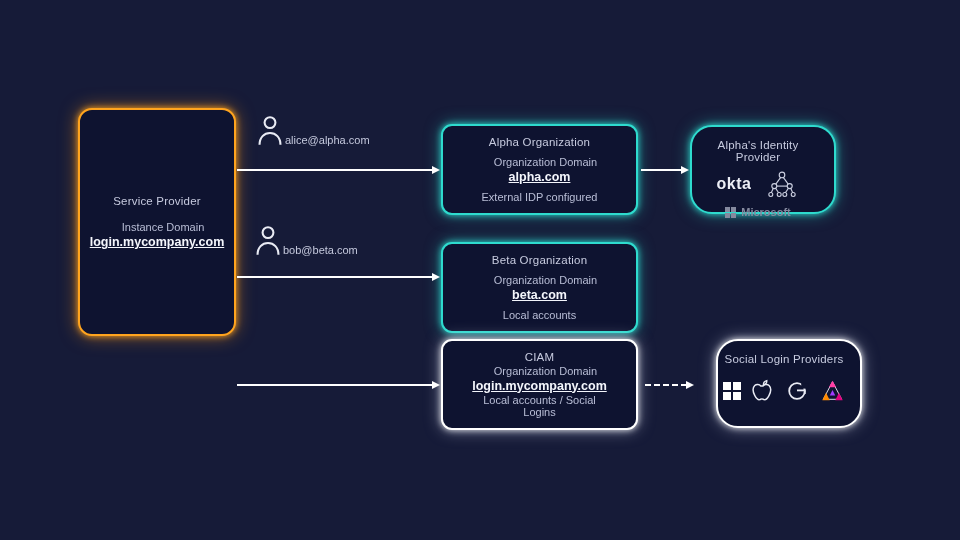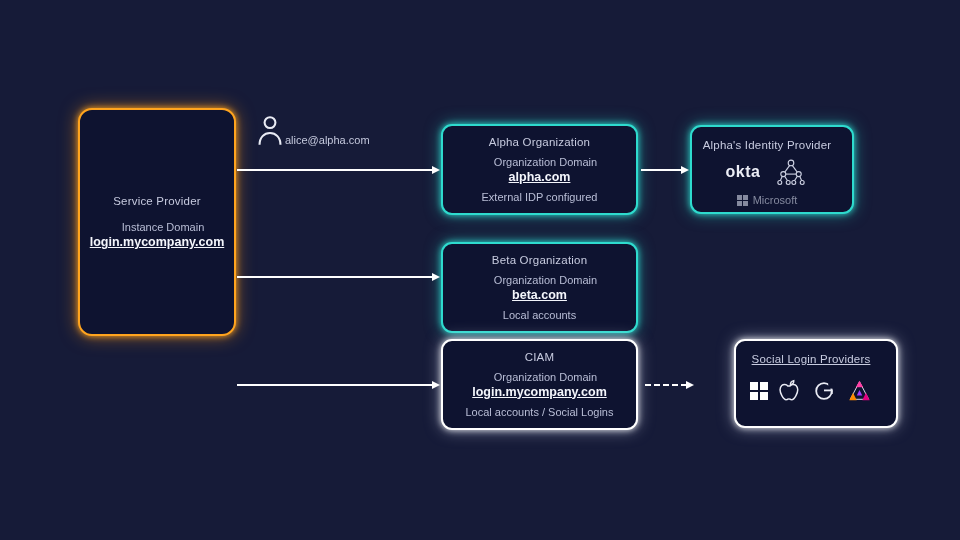--- a/index.html
+++ b/index.html
@@ -26,46 +26,46 @@
     box-shadow:0 0 6px rgba(255,164,30,.9),0 0 18px rgba(255,150,20,.55);
     justify-content:center;
   }
   #sp-box .title{margin-bottom:14px;}
 
   
   .org{
     left:441px;width:197px;height:91px;
     border:2.5px solid #2edbce;border-radius:11px;
     box-shadow:0 0 6px rgba(46,219,206,.9),0 0 16px rgba(46,219,206,.5);
-    justify-content:space-between;padding:10px 18px;
+    justify-content:space-between;padding:10px 24px;
   }
   .org.white, .prov.white{
     border-color:#ffffff;
     box-shadow:0 0 6px rgba(255,255,255,.85),0 0 16px rgba(230,235,255,.5);
   }
   #org-alpha{top:124px;}
   #org-beta{top:242px;}
   #org-ciam{top:339px;}
 
   
   .prov{
-    width:164px;height:89px;
-    border:2.5px solid #2edbce;border-radius:11px;
+    width:146px;height:89px;
+    border:2.5px solid #2edbce;border-radius:22px;
     box-shadow:0 0 6px rgba(46,219,206,.9),0 0 16px rgba(46,219,206,.5);
     padding:12px 16px 8px 6px;
   }
   #idp-box{left:690px;top:125px;}
-  #social-box{left:734px;top:339px;border-color:#fff;
-    box-shadow:0 0 6px rgba(255,255,255,.85),0 0 16px rgba(230,235,255,.5);text-decoration:underline;}
+  #social-box{left:716px;top:339px;border-color:#fff;
+    box-shadow:0 0 6px rgba(255,255,255,.85),0 0 16px rgba(230,235,255,.5);}
   .logo-row{display:flex;align-items:center;justify-content:center;gap:14px;margin-top:7px;}
   .okta{font-size:16px;font-weight:800;color:#eceef6;letter-spacing:.5px;}
   .ms-row{display:flex;align-items:center;justify-content:center;gap:5px;margin-top:8px;}
   .ms-grid{display:grid;grid-template-columns:5px 5px;grid-template-rows:5px 5px;gap:1px;}
   .ms-grid span{background:#858a9f;}
-  .ms-label{font-size:11px;font-weight:normal;color:#858a9f;}
+  .ms-label{font-size:11px;font-weight:bold;color:#858a9f;}
   .win-grid{display:grid;grid-template-columns:8px 8px;grid-template-rows:8px 8px;gap:2px;}
   .win-grid span{background:#ffffff;}
 
   
   .user{position:absolute;width:140px;display:flex;flex-direction:row;align-items:flex-end;}
   #user-alice{left:255px;top:114px;}
   #user-bob{left:253px;top:224px;}
   #user-chuck{left:260px;top:334px;}
   .user .email{font-size:11px;color:#c5c9dd;margin-top:4px;}
 
@@ -94,20 +94,27 @@
     <div class="label">Instance Domain</div>
     <div class="domain">login.mycompany.com</div>
   </div>
 
   <div id="user-alice" class="user">
     <svg width="30" height="32" viewBox="0 0 24 26">
       <circle cx="12" cy="7" r="4.4" fill="none" stroke="#e9ebf4" stroke-width="1.7"></circle>
       <path d="M3.5 25c0-6 3.8-9.5 8.5-9.5s8.5 3.5 8.5 9.5" fill="none" stroke="#e9ebf4" stroke-width="1.7"></path>
     </svg>
     <div class="email">alice@alpha.com</div>
+  </div>
+  <div id="user-bob" class="user">
+    <svg width="30" height="32" viewBox="0 0 24 26">
+      <circle cx="12" cy="7" r="4.4" fill="none" stroke="#e9ebf4" stroke-width="1.7"></circle>
+      <path d="M3.5 25c0-6 3.8-9.5 8.5-9.5s8.5 3.5 8.5 9.5" fill="none" stroke="#e9ebf4" stroke-width="1.7"></path>
+    </svg>
+    <div class="email">bob@beta.com</div>
   </div>
 
   <div id="org-alpha" class="node org">
     <div class="title">Alpha Organization</div>
     <div>
       <div class="label">Organization Domain</div>
       <div class="domain">alpha.com</div>
     </div>
     <div class="note">External IDP configured</div>
   </div>

